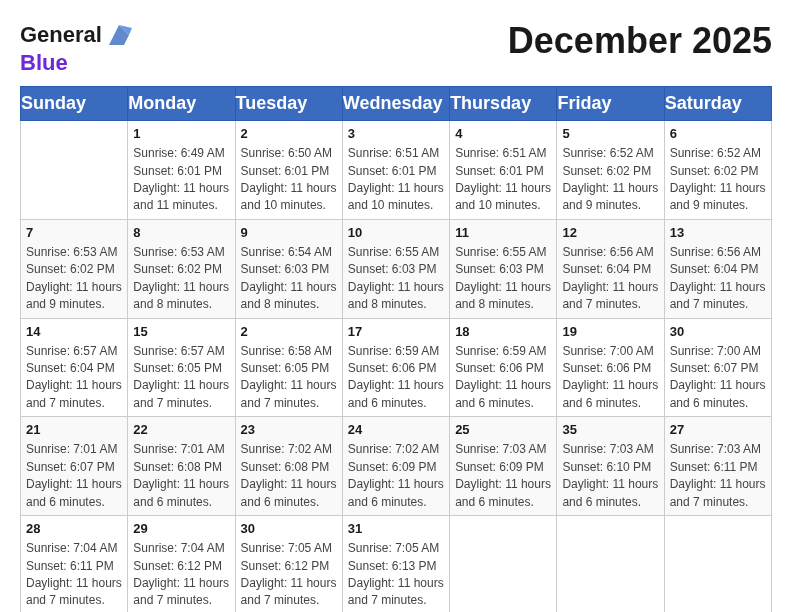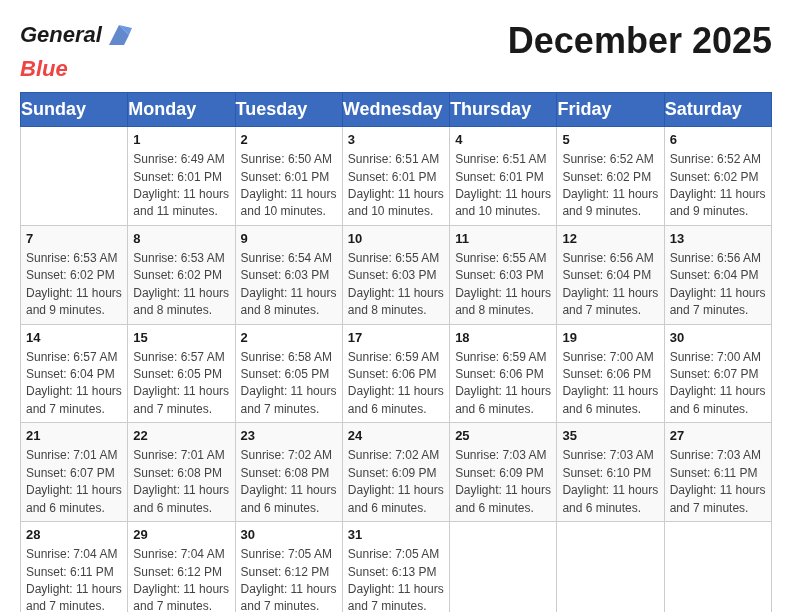--- a/index.html
+++ b/index.html
@@ -12,33 +12,31 @@
     }
     .header-area {
       display: flex;
       justify-content: space-between;
       align-items: flex-start;
       margin-bottom: 10px;
     }
     .logo {
       display: flex;
       align-items: flex-end;
-      font-style: italic;
     }
     .logo-text {
       font-size: 22px;
       font-weight: bold;
       color: #1a1a1a;
       line-height: 1.1;
     }
     .logo-blue {
-      color: #ef4444;
+      color: #6d28d9;
       font-size: 22px;
       font-weight: bold;
-      margin-top: 6px;
     }
     .logo-icon {
       width: 30px;
       height: 30px;
       margin-left: 2px;
     }
     .title-area {
       text-align: right;
     }
     .month-title {

